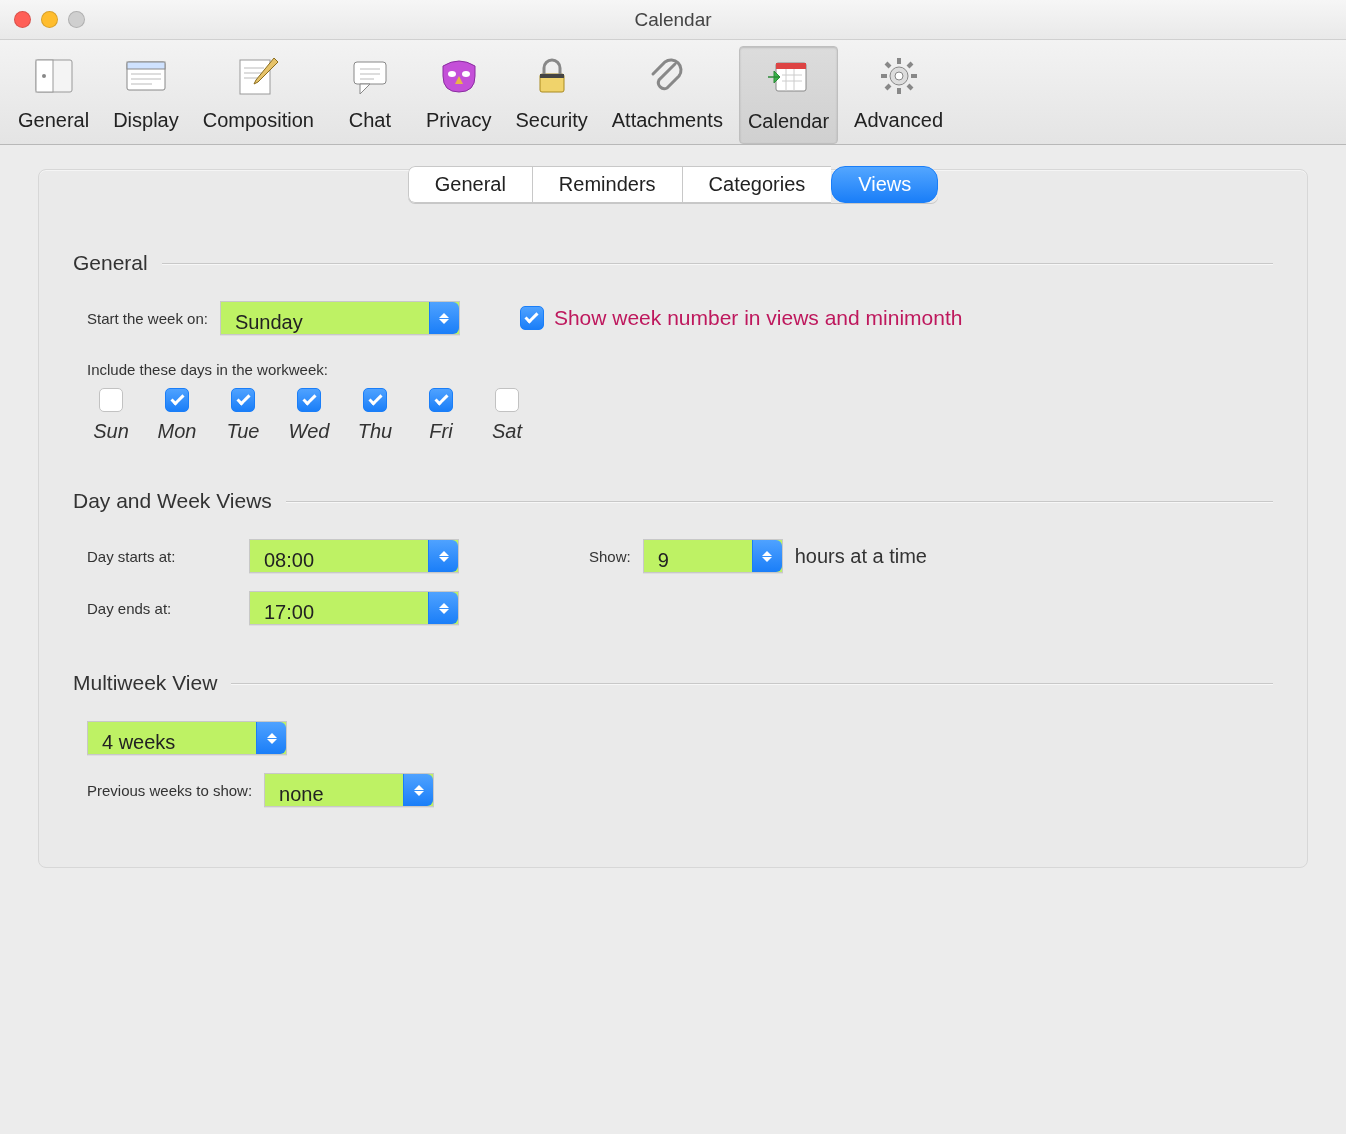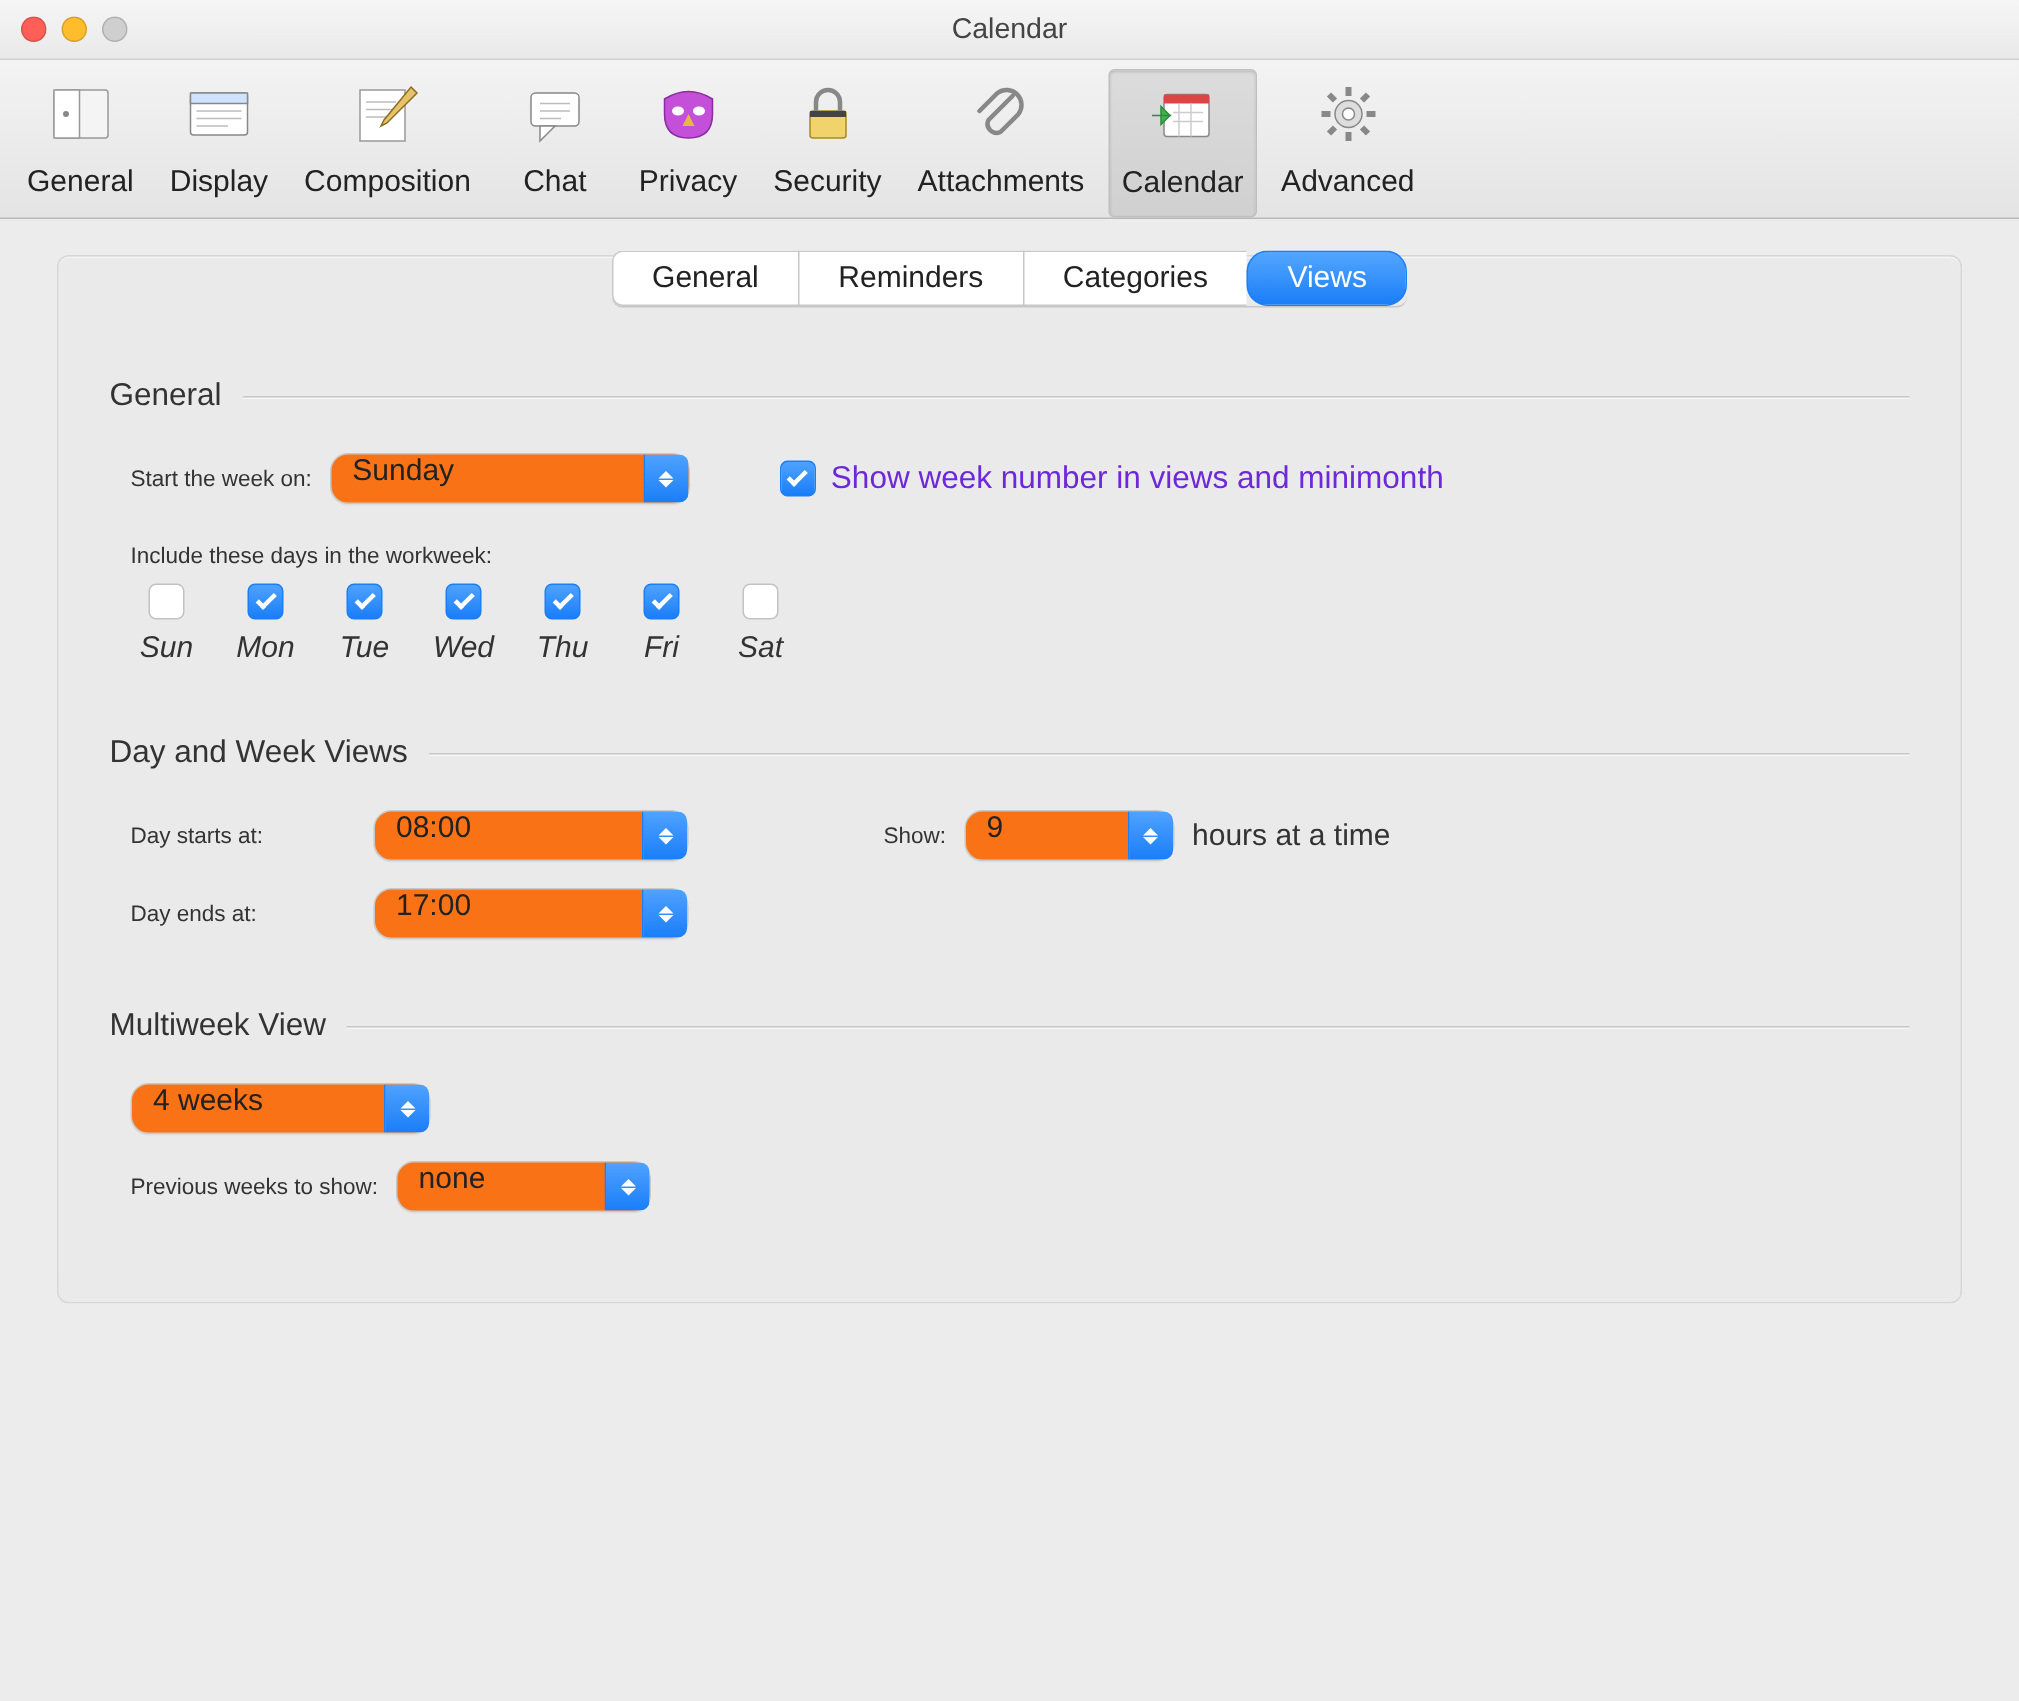--- a/index.html
+++ b/index.html
@@ -108,24 +108,24 @@
   }
 
   .row { display: flex; align-items: center; margin-top: 26px; flex-wrap: wrap; }
   .indent { padding-left: 14px; }
   .field-label { font-size: 15px; color: #333; margin-right: 12px; white-space: nowrap; }
   .after-label { font-size: 20px; color: #333; margin-left: 12px; white-space: nowrap; }
 
   
   .mac-select {
     position: relative;
-    display: inline-flex; align-items: flex-start;
-    background: #f97316;
+    display: inline-flex; align-items: flex-end;
+    background: #bef264;
     border: 1px solid #c8c8c8;
-    border-radius: 12px;
+    border-radius: 0;
     height: 34px;
     min-width: 150px;
     padding: 0 40px 0 14px;
     font-size: 20px;
     box-shadow: 0 1px 0 rgba(0,0,0,0.05);
   }
   .mac-select .stepper {
     position: absolute; right: 0; top: 0; bottom: 0; width: 30px;
     background: linear-gradient(#4fa2ff, #1a7ef8);
     border-top-right-radius: 6px; border-bottom-right-radius: 6px;
@@ -152,21 +152,21 @@
   }
   .mac-check.unchecked .box {
     background: #fff; border: 1px solid #c2c2c2;
   }
   .mac-check .tick {
     width: 13px; height: 7px;
     border-left: 3px solid #fff; border-bottom: 3px solid #fff;
     transform: rotate(-45deg);
     margin-top: -3px;
   }
-  .mac-check .cb-label { font-size: 21px; color:#6d28d9; }
+  .mac-check .cb-label { font-size: 21px; color:#be185d; }
 
   
   .dow { display:flex; gap:18px; margin-top:10px; margin-left: 14px; }
   .dow-col { display:flex; flex-direction:column; align-items:center; width:48px;font-style:italic; }
   .dow-col .mac-check .box { margin-right:0; }
   .dow-label { margin-top: 8px; font-size: 20px; color:#333; }
 
   .gap { display:inline-block; width: 60px; }
 </style>
 </head>

